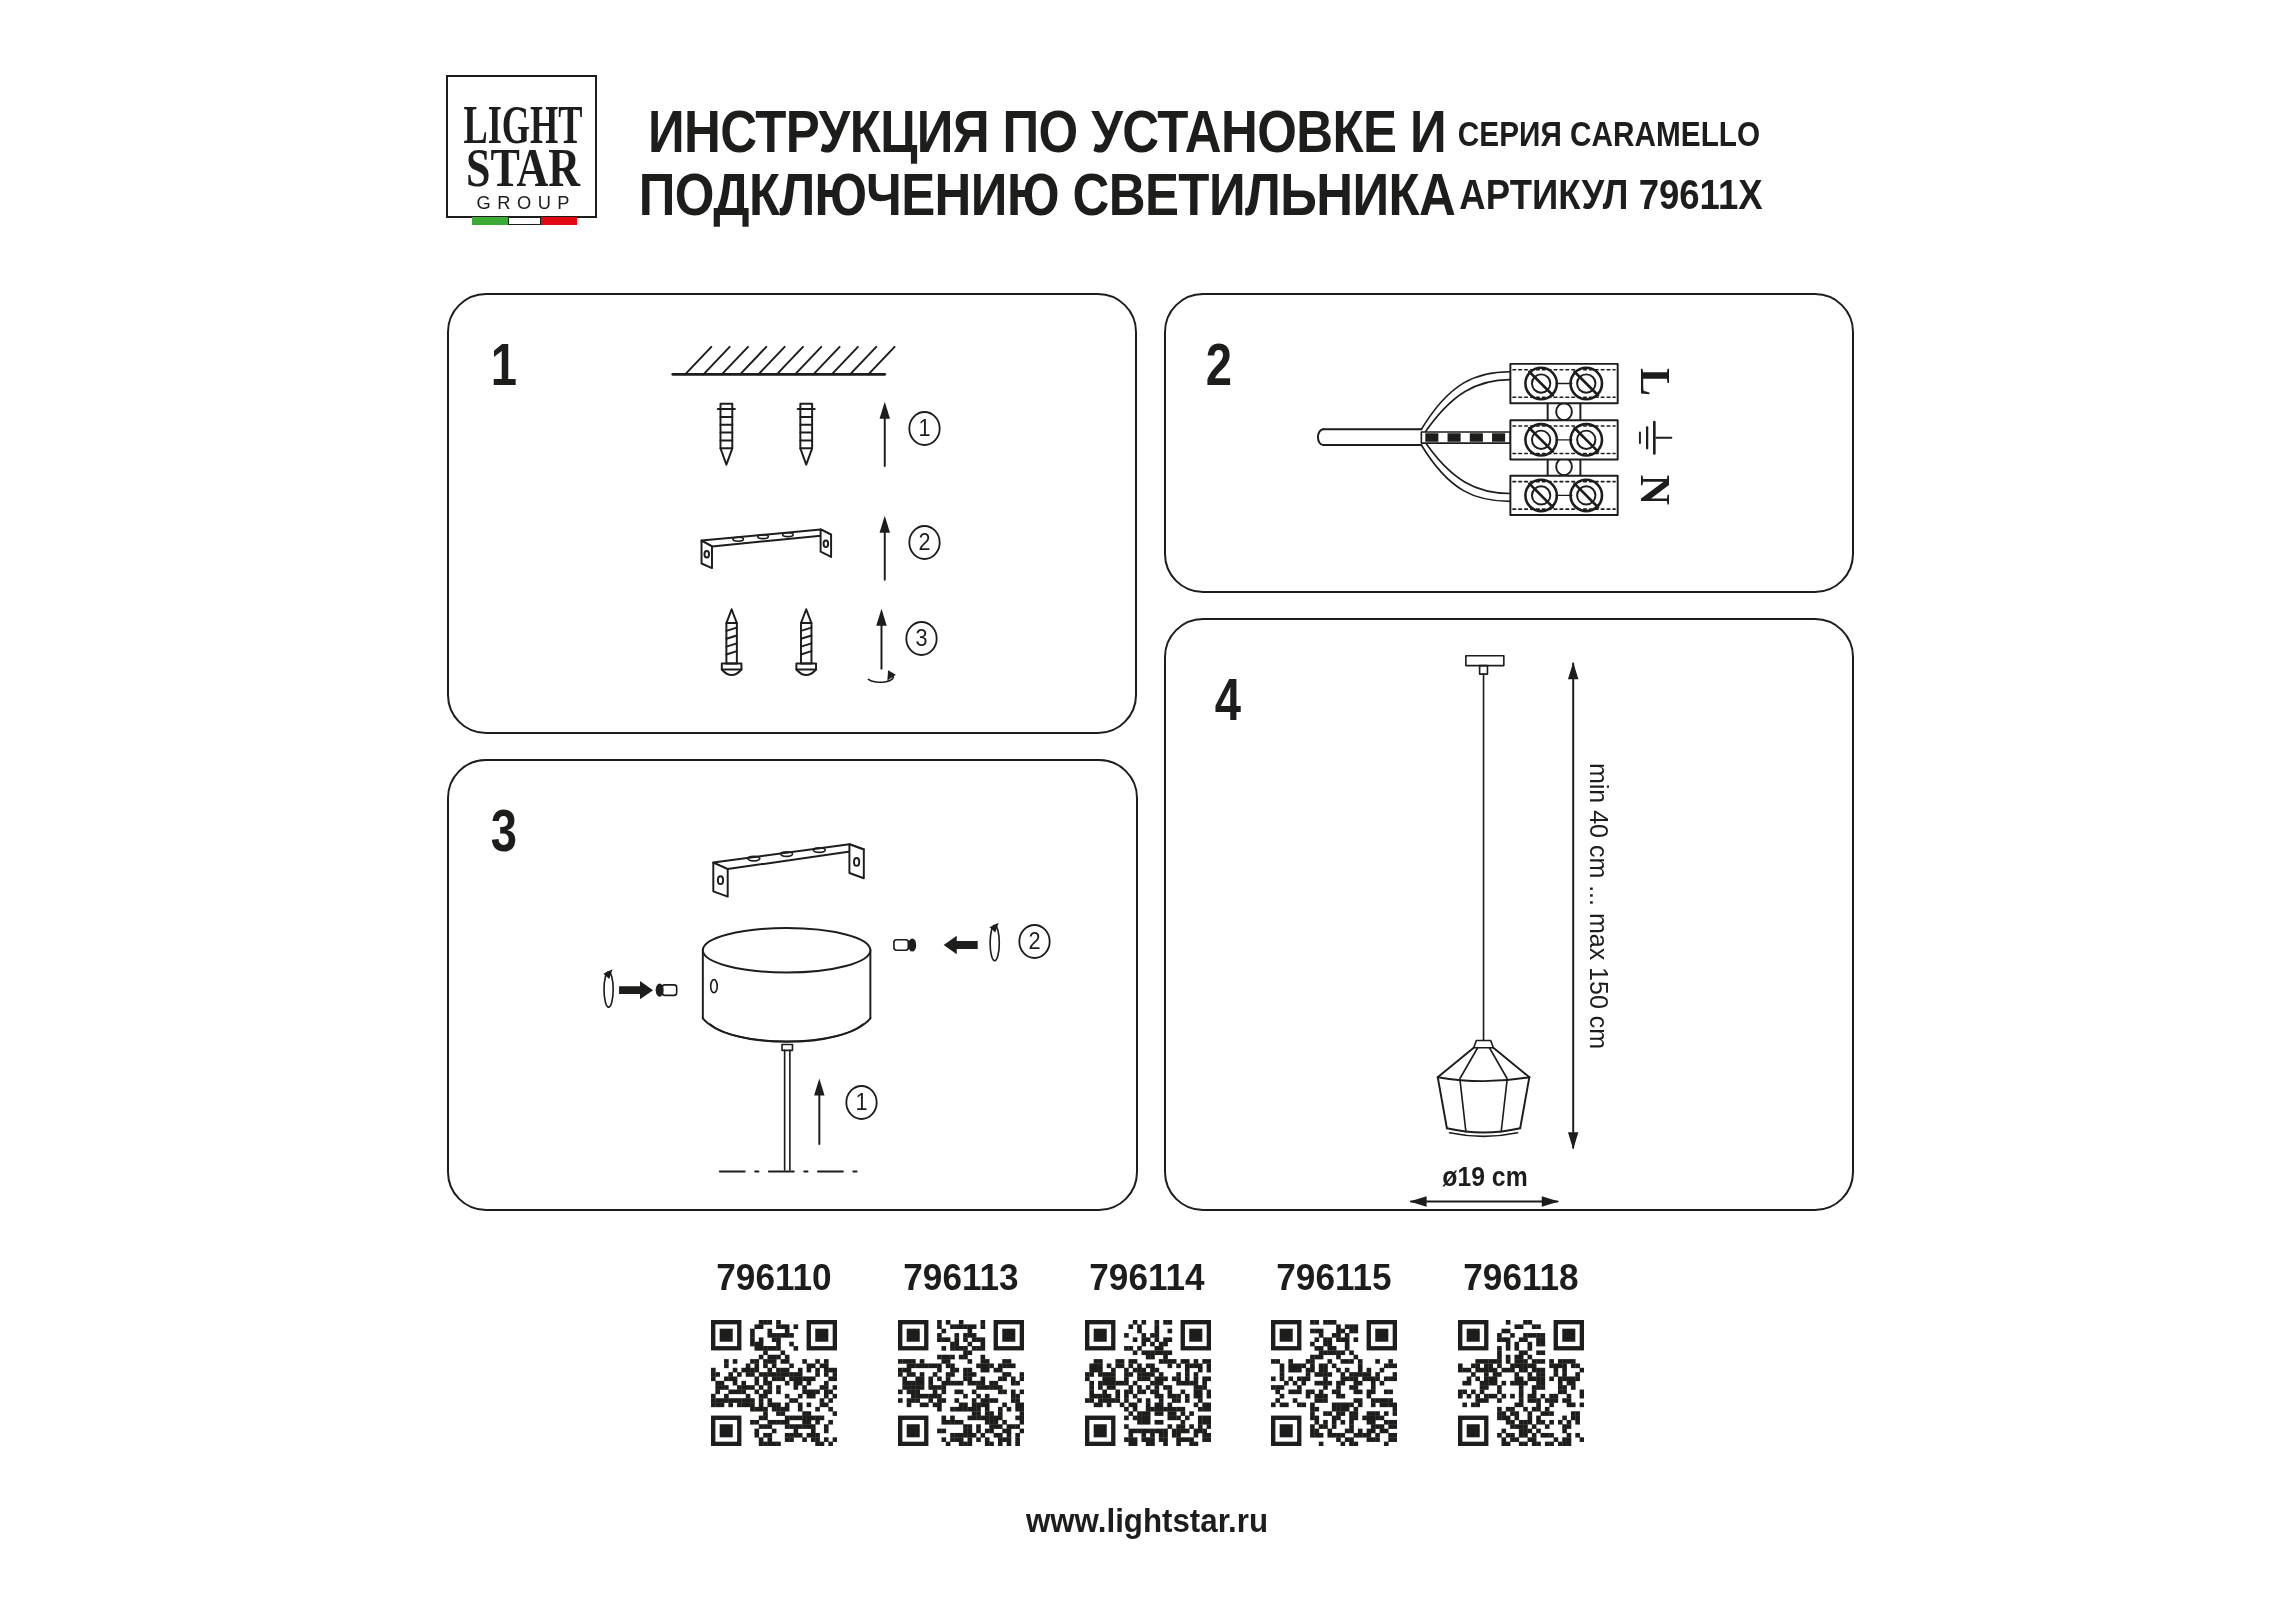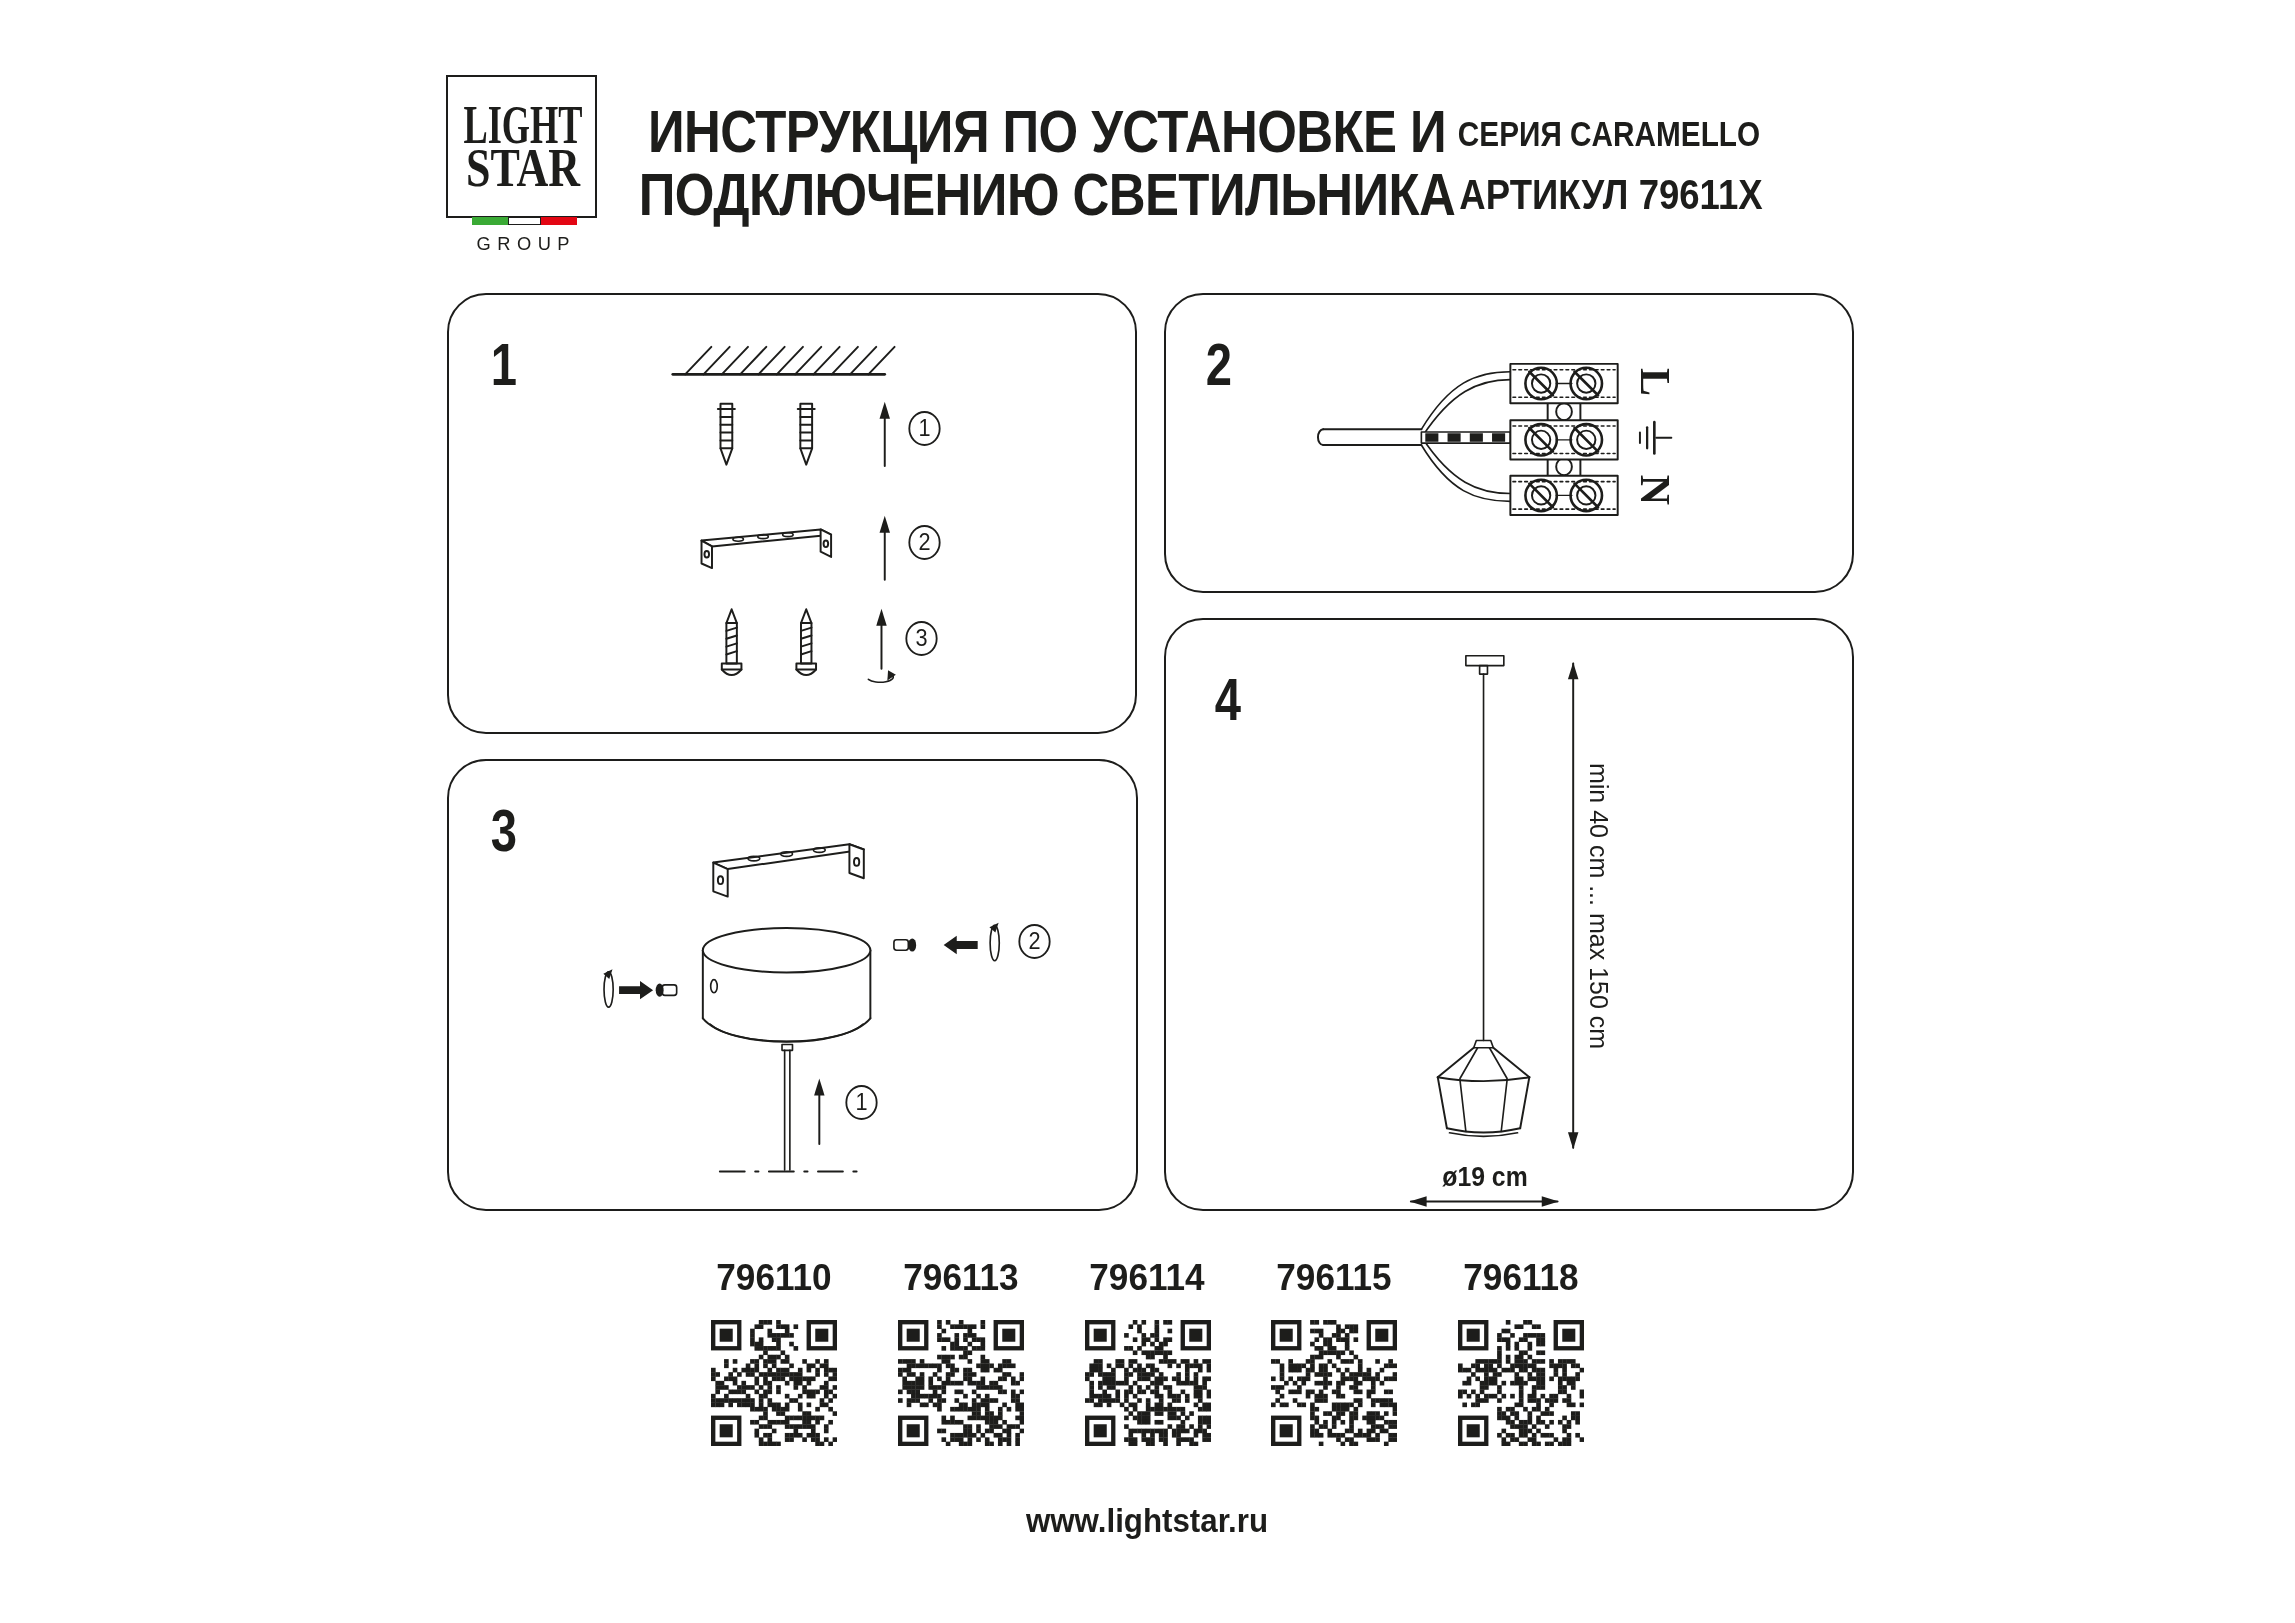--- a/index.html
+++ b/index.html
@@ -23,21 +23,21 @@
                box-sizing:border-box;transform:scaleX(0.92);}
   .rot90{transform:translate(-50%,-50%) rotate(90deg);}
   .terminal-letter{font-family:"Liberation Serif",serif;font-size:42px;font-weight:700;}
   .dim-v{font-size:25px;font-weight:500;}
   .dim-h{font-size:27.5px;font-weight:600;transform:translate(-50%,-50%) scaleX(0.9);}
   .logo-box{position:absolute;left:446px;top:75px;width:151px;height:143px;border:2px solid #1d1d1b;
             box-sizing:border-box;}
   .logo-word{font-family:"Liberation Serif",serif;font-weight:700;}
   .logo-light{font-size:55px;transform:translate(-50%,-50%) scaleX(0.66);}
   .logo-star{font-size:55px;transform:translate(-50%,-50%) scaleX(0.8);}
-  .logo-group{font-size:18.3px;font-weight:400;letter-spacing:6.5px;transform:translate(-50%,-50%);margin-left:3.3px;margin-top:41px;}
+  .logo-group{font-size:18.3px;font-weight:400;letter-spacing:6.5px;transform:translate(-50%,-50%);margin-left:3.3px;}
   .flag{position:absolute;left:472px;top:217px;width:105px;height:7.9px;display:flex;}
   .flag div{height:100%;box-sizing:border-box;}
   .flag .g{width:34%;background:#3aaa35;}
   .flag .w{width:32%;background:#ffffff;border:1.3px solid #1d1d1b;}
   .flag .r{width:34%;background:#e30613;}
   .qr-label{font-size:37px;font-weight:700;transform:translate(-50%,-50%) scaleX(0.95);}
   .qr-box{position:absolute;width:126px;height:126px;}
   .url{font-size:34px;font-weight:700;transform:translate(-50%,-50%) scaleX(0.92);}
 </style>
 </head>

